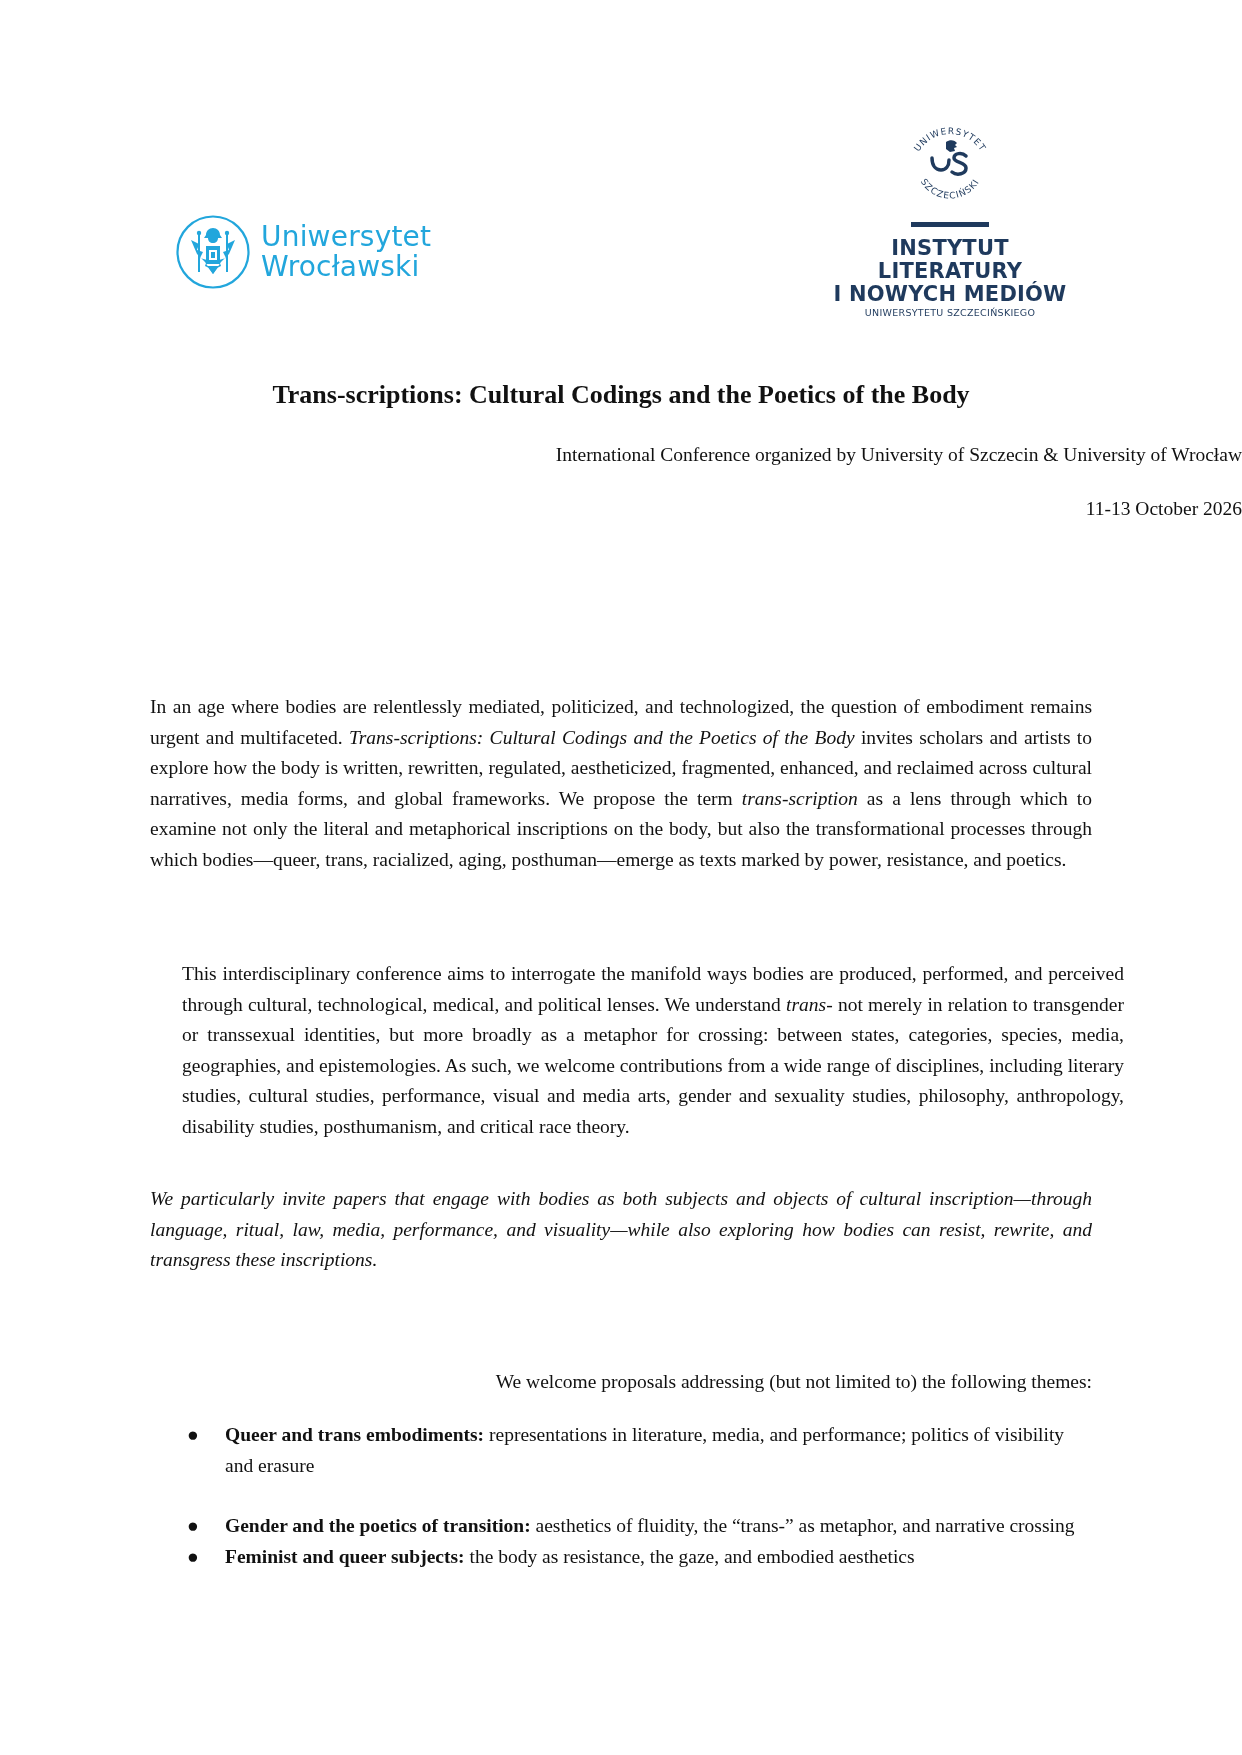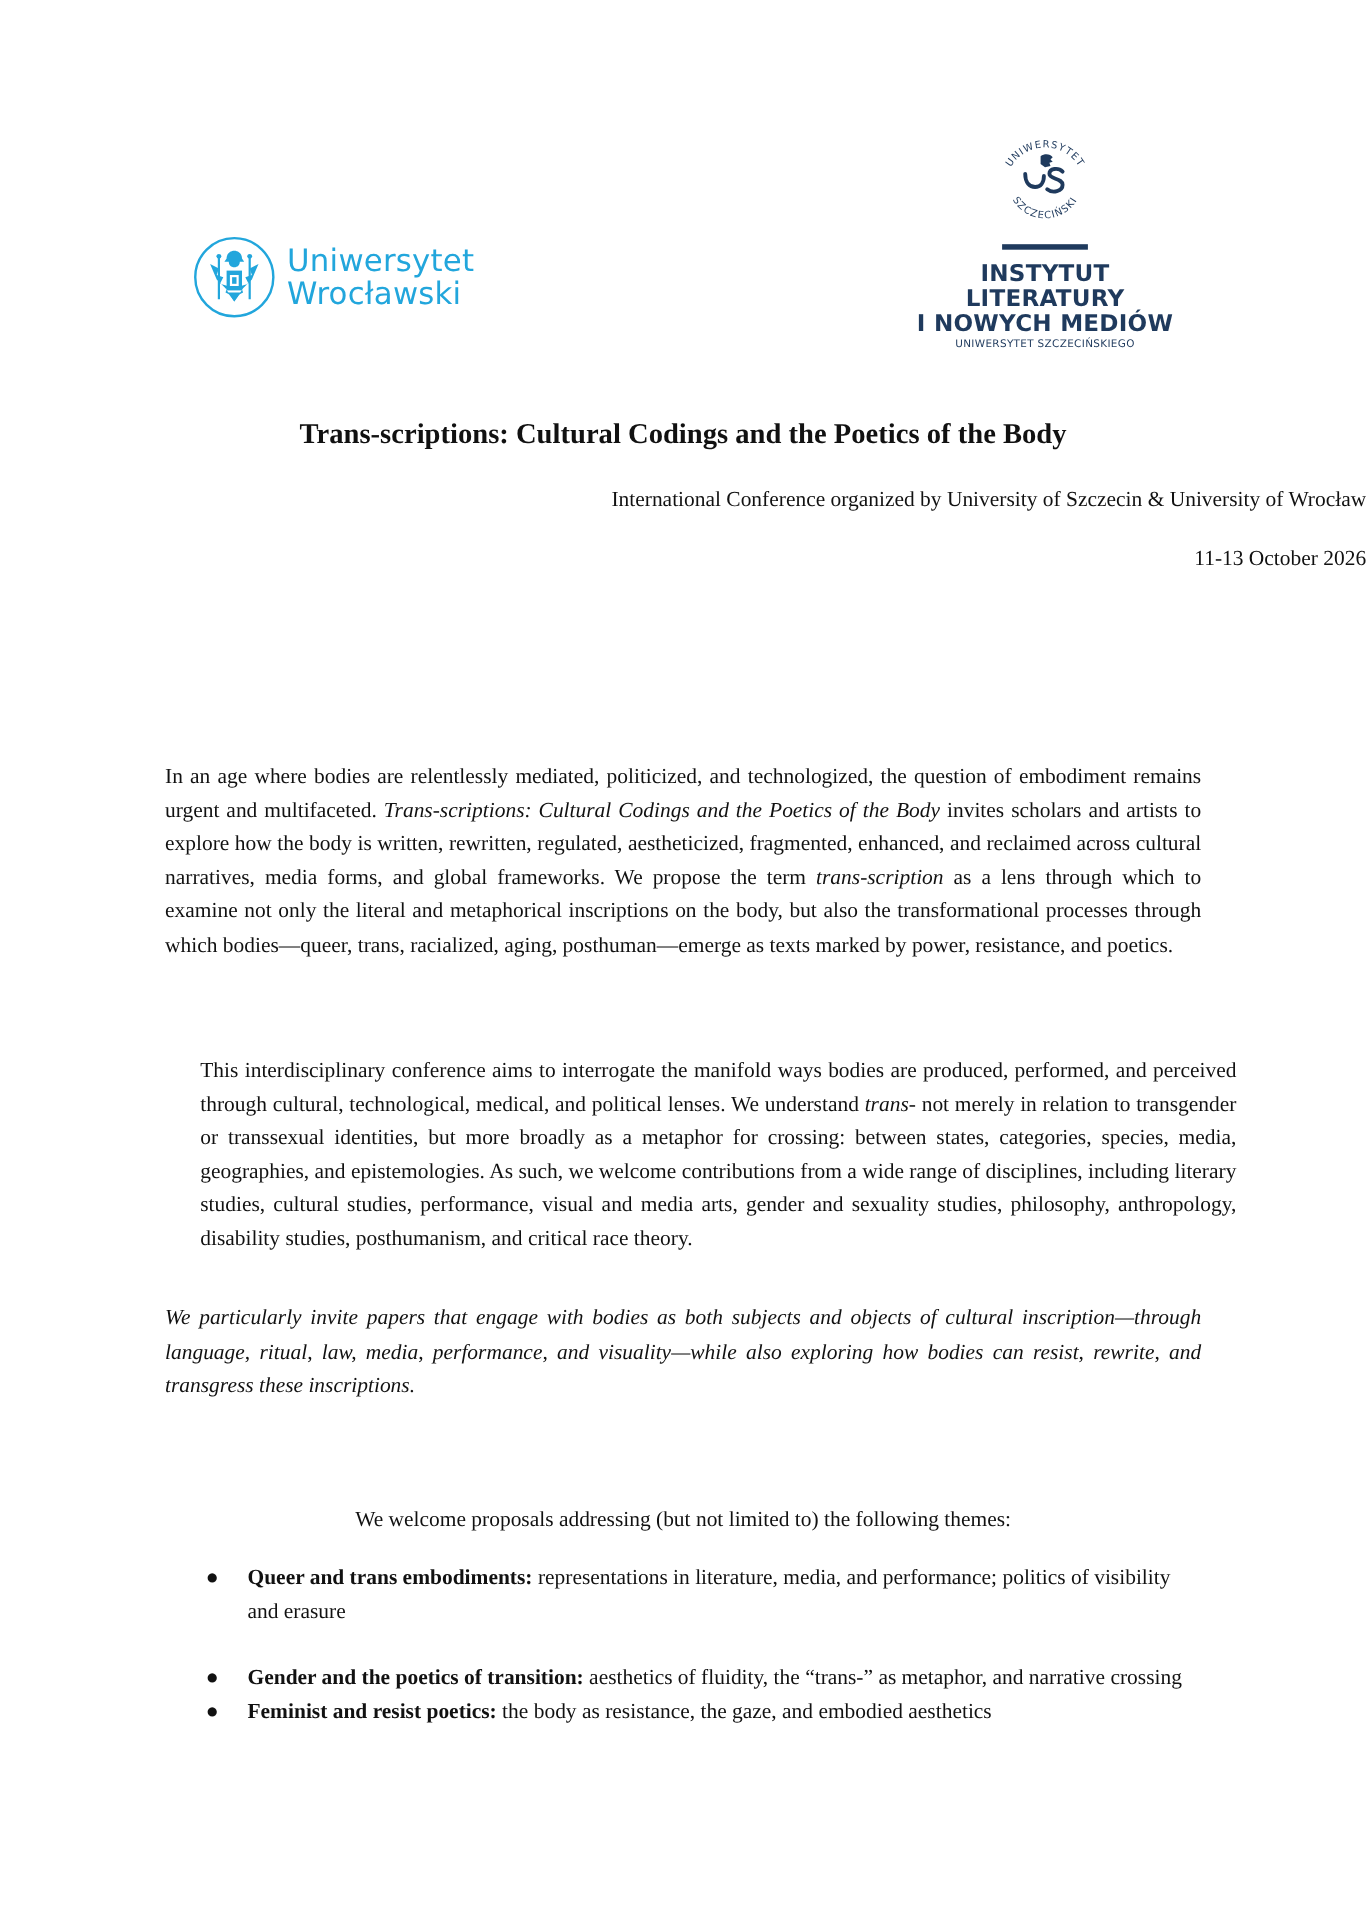--- a/index.html
+++ b/index.html
@@ -28,21 +28,21 @@
   .subtitle { top: 444px; }
   .dates { top: 498px; }
   .venue { top: 553px; line-height: 29px; }
 
   
   .body-text { position: absolute; left: 150px; width: 942px; font-size: 19.5px; line-height: 30.6px;
                text-align: justify; margin: 0; }
   .p1 { top: 692px; }
   .p2 { top: 959px; margin-left: 32px; }
   .p3 { top: 1184px; font-style: italic; }
-  .intro { top: 1367px; text-align: center; }
+  .intro { top: 1367px; text-align: right; }
   .themes { position: absolute; left: 150px; top: 1420px; width: 942px; margin: 0; padding: 0; list-style: none;
             font-size: 19.5px; line-height: 30.6px; }
   .themes li { position: relative; padding-left: 75px; }
   .themes li .bullet { position: absolute; left: 37px; top: 0; }
   .themes li.gap { margin-bottom: 30px; }
   .themes b { font-weight: bold; }
   i { font-style: italic; }
 </style>
 </head>
 <body>
@@ -84,21 +84,21 @@
       </text>
 
       <path d="M46 22 c4-3 9-2 11 1 l-2 2 2 2 -3 1 1 3 -5 1 -4-3z" fill="#1f3a5d"></path>
 
       <path d="M32 38 c0 8 4 12 9 12 s8-4 8-10" fill="none" stroke="#1f3a5d" stroke-width="3.5" stroke-linecap="round"></path>
       <path d="M66 36 c-4-4-12-3-12 2 s12 4 12 10 -9 8-14 4" fill="none" stroke="#1f3a5d" stroke-width="3.5" stroke-linecap="round"></path>
     </svg>
     <div class="bar"></div>
     <div class="l1">INSTYTUT LITERATURY</div>
     <div class="l2">I NOWYCH MEDIÓW</div>
-    <div class="l3">UNIWERSYTET SZCZECIŃSKIEGO</div>
+    <div class="l3">UNIWERSYTETU SZCZECIŃSKIEGO</div>
   </div>
 
   <div class="title">Trans-scriptions: Cultural Codings and the Poetics of the Body</div>
   <div class="center subtitle">International Conference organized by University of Szczecin &amp; University of Wrocław</div>
   <div class="center dates">11-13 October 2026</div>
 
   <p class="body-text p1"><span>In an age where bodies are relentlessly mediated, politicized, and technologized, the question of embodiment remains urgent and multifaceted. </span><i>Trans-scriptions: Cultural Codings and the Poetics of the Body</i><span> invites scholars and artists to explore how the body is written, rewritten, regulated, aestheticized, fragmented, enhanced, and reclaimed across cultural narratives, media forms, and global frameworks. We propose the term </span><i>trans-scription</i><span> as a lens through which to examine not only the literal and metaphorical inscriptions on the body, but also the transformational processes through which bodies—queer, trans, racialized, aging, posthuman—emerge as texts marked by power, resistance, and poetics.</span></p>
 
   <p class="body-text p2"><span>This interdisciplinary conference aims to interrogate the manifold ways bodies are produced, performed, and perceived through cultural, technological, medical, and political lenses. We understand </span><i>trans-</i><span> not merely in relation to transgender or transsexual identities, but more broadly as a metaphor for crossing: between states, categories, species, media, geographies, and epistemologies. As such, we welcome contributions from a wide range of disciplines, including literary studies, cultural studies, performance, visual and media arts, gender and sexuality studies, philosophy, anthropology, disability studies, posthumanism, and critical race theory.</span></p>
 
@@ -110,16 +110,16 @@
     <li class="gap">
       <span class="bullet">●</span>
       <b>Queer and trans embodiments:</b><span> representations in literature, media, and performance; politics of visibility and erasure</span>
     </li>
     <li>
       <span class="bullet">●</span>
       <b>Gender and the poetics of transition:</b><span> aesthetics of fluidity, the “trans-” as metaphor, and narrative crossing</span>
     </li>
     <li>
       <span class="bullet">●</span>
-      <b>Feminist and resist poetics:</b><span> the body as resistance, the gaze, and embodied aesthetics</span>
+      <b>Feminist and queer subjects:</b><span> the body as resistance, the gaze, and embodied aesthetics</span>
     </li>
   </ul>
 </div>
 
 </body></html>

